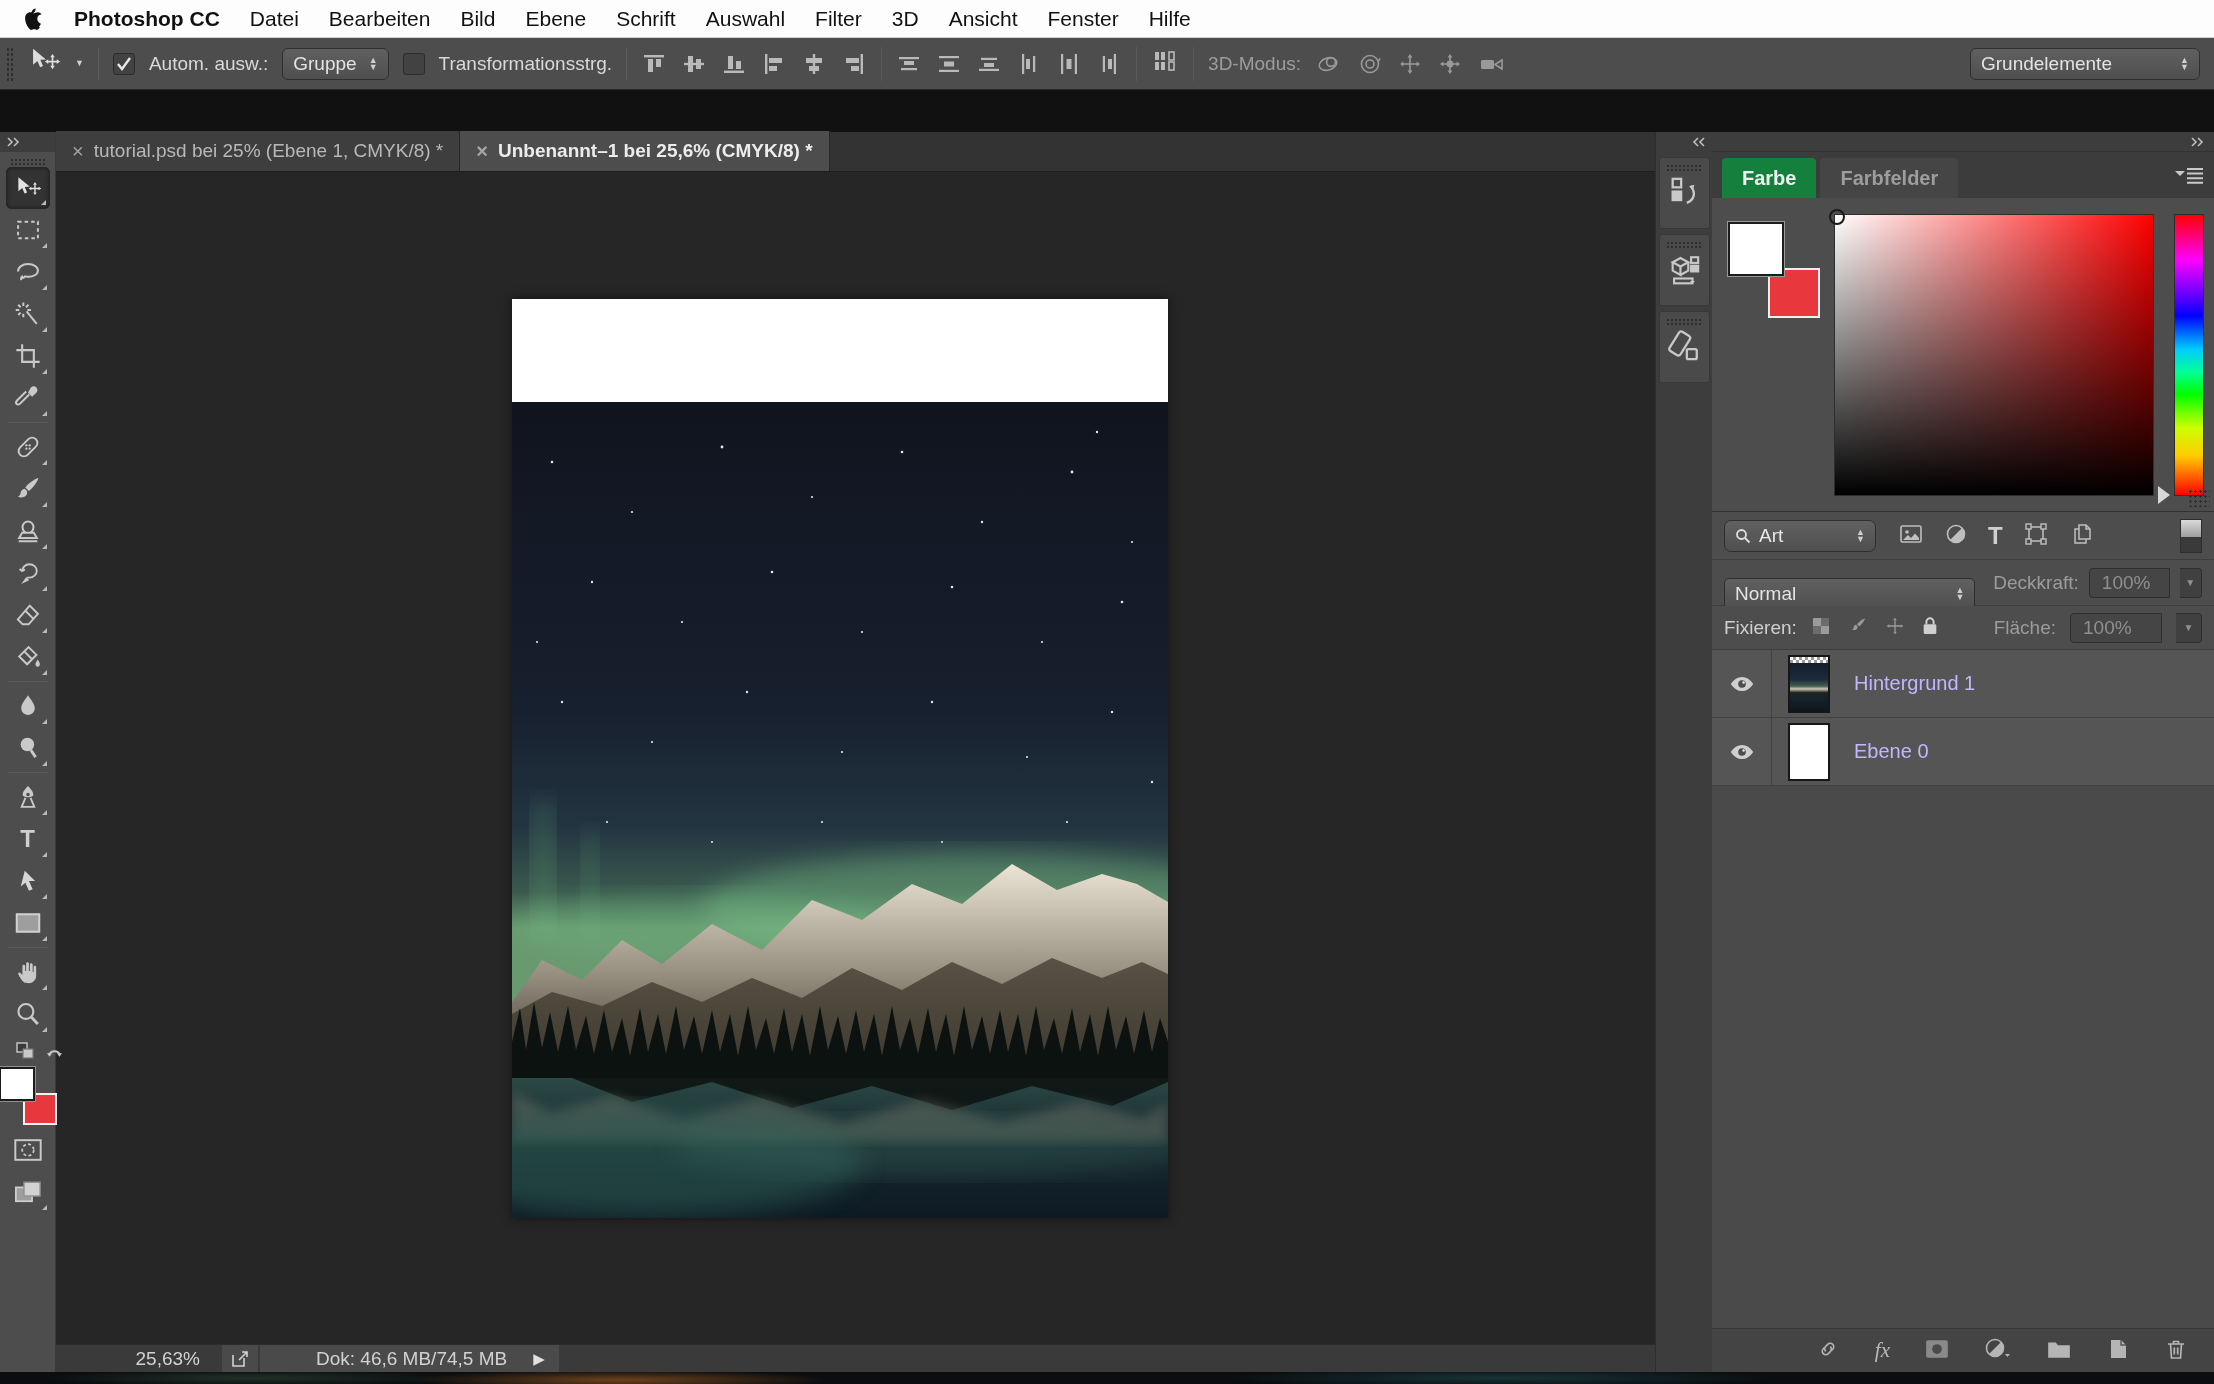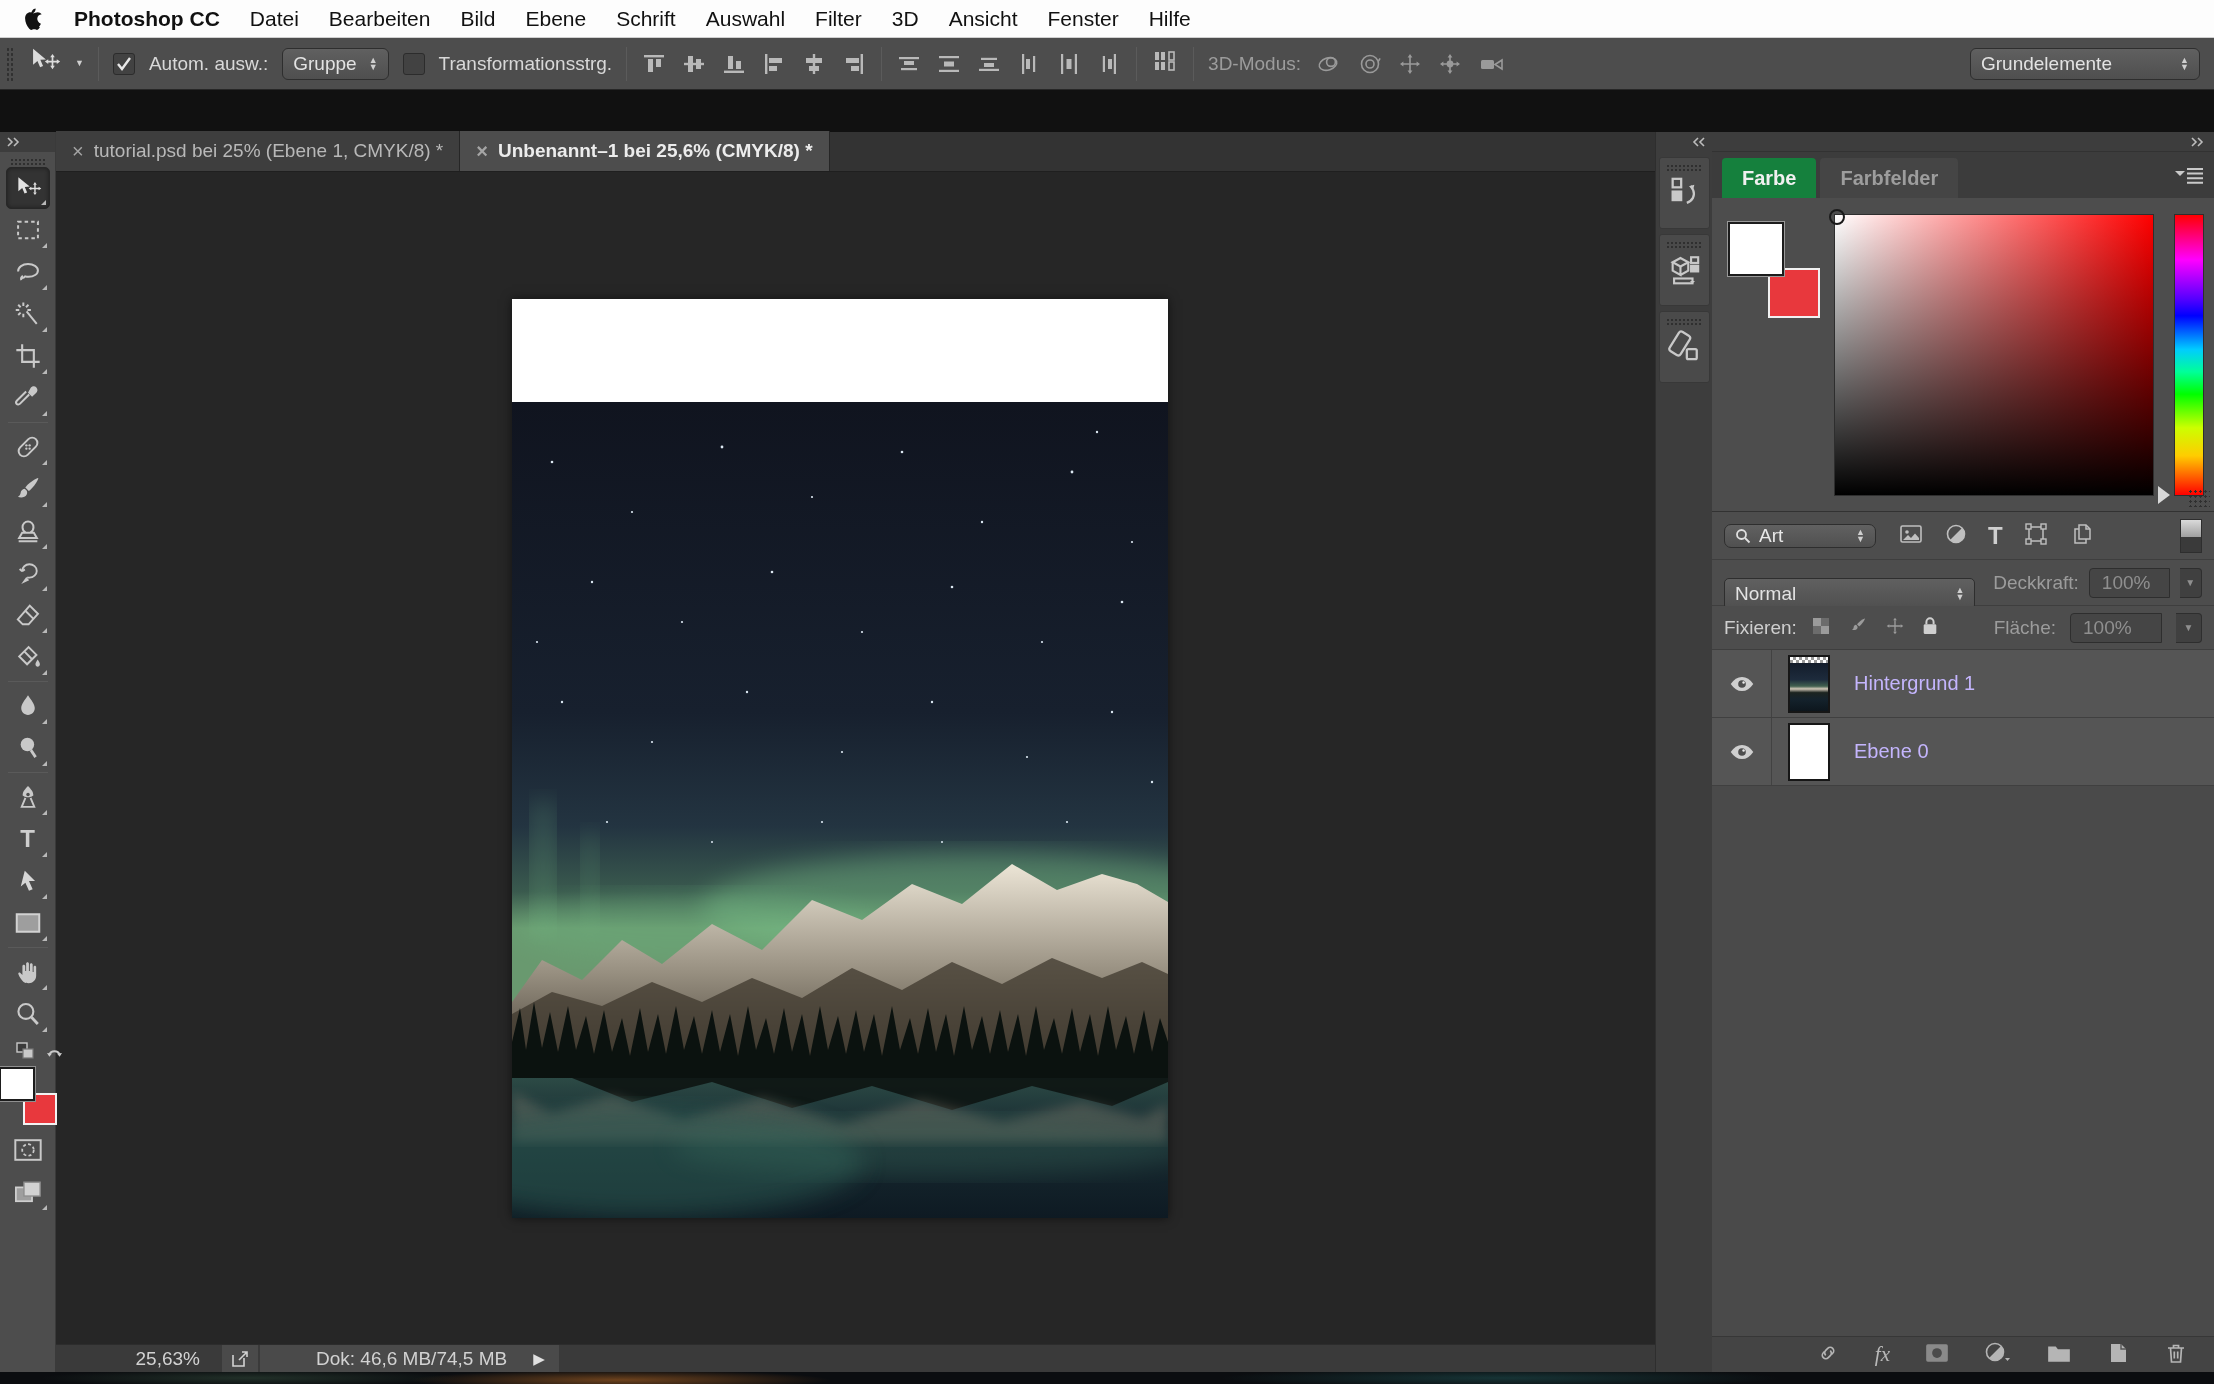--- a/index.html
+++ b/index.html
@@ -111,21 +111,21 @@
     border-top:9px solid transparent; border-bottom:9px solid transparent; border-left:12px solid #d8d8d8; }
   .huebar { position:absolute; left:462px; top:16px; width:30px; height:282px; border:1px solid #2e2e2e;
     background:linear-gradient(180deg,#ff0000 0%,#ff00ff 16%,#5500ff 30%,#0000ff 36%,#00ccff 48%,#00ff99 56%,#00ff00 64%,#ccff00 76%,#ffcc00 86%,#ff6600 93%,#ff0000 100%); }
   .cgrip { position:absolute; right:4px; bottom:4px; width:22px; height:18px;
     background:radial-gradient(circle,#2f2f2f 1.2px,transparent 1.4px); background-size:5px 5px; }
 
   
   .layers-panel { flex:1; display:flex; flex-direction:column; }
   .lrow { display:flex; align-items:center; background:#4d4d4d; border-bottom:1px solid #3e3e3e; padding:0 12px; }
   .filter-row { height:48px; gap:14px; }
-  .art-select { width:152px; height:24px; background:linear-gradient(#616161,#505050);
+  .art-select { width:152px; height:32px; background:linear-gradient(#616161,#505050);
     border:1px solid #2e2e2e; border-radius:7px; display:flex; align-items:center; padding:0 10px; gap:8px;
     color:#e8e8e8; font-size:19px; }
   .art-select .spin { margin-left:auto; }
   .ficons { display:flex; align-items:center; gap:20px; margin-left:8px; }
   .toggle { margin-left:auto; width:22px; height:34px; border:1px solid #2e2e2e; background:#3a3a3a; }
   .toggle::before { content:""; display:block; width:100%; height:17px; background:linear-gradient(#dadada,#9f9f9f); }
   .blend-row { height:46px; gap:10px; }
   .blend-select { width:290px; height:32px; background:linear-gradient(#606060,#4f4f4f); border:1px solid #2e2e2e;
     border-radius:5px; display:flex; align-items:center; padding:0 10px; color:#e3e3e3; font-size:19px;margin-top:22px; }
   .blend-select .spin { margin-left:auto; }
@@ -142,21 +142,21 @@
   .thumb-cell { width:74px; display:flex; align-items:center; justify-content:center; }
   .thumb { width:42px; height:58px; border:2px solid #161616; position:relative; }
   .thumb.white { background:#ffffff; }
   .thumb.img { background:linear-gradient(180deg,#131c2a 10%,#1d2b3c 42%,#41604f 54%,#cfc6b6 59%,#1c2420 66%,#14222c 78%,#0d161d 100%); }
   .thumb.img .checker { position:absolute; left:0; top:0; right:0; height:6px;
     background-image:linear-gradient(45deg,#9b9b9b 25%,transparent 25%,transparent 75%,#9b9b9b 75%),
                      linear-gradient(45deg,#9b9b9b 25%,#ffffff 25%,#ffffff 75%,#9b9b9b 75%);
     background-size:6px 6px; background-position:0 0,3px 3px; }
   .lname { display:flex; align-items:center; color:#c4b5fd; font-size:20px; padding-left:8px; }
   .layers-empty { flex:1; background:#4a4a4a; }
-  .lbottom { height:36px; background:#444444; border-top:1px solid #373737;
+  .lbottom { height:44px; background:#444444; border-top:1px solid #373737;
     display:flex; align-items:center; justify-content:flex-end; gap:34px; padding-right:26px; }
   .lbottom .fx { color:#b9b9b9; font-size:21px; font-style:italic; font-family:"Liberation Serif","DejaVu Serif",serif; }
 
   
   .sliver { position:absolute; left:0; bottom:0; width:100%; height:12px;
     background:radial-gradient(ellipse 300px 14px at 620px 8px, rgba(190,110,40,.55), transparent 70%),
                radial-gradient(ellipse 400px 14px at 1500px 6px, rgba(40,110,110,.4), transparent 70%),
                radial-gradient(ellipse 300px 12px at 250px 6px, rgba(60,90,70,.45), transparent 70%),
                #0b0d10; }
 

